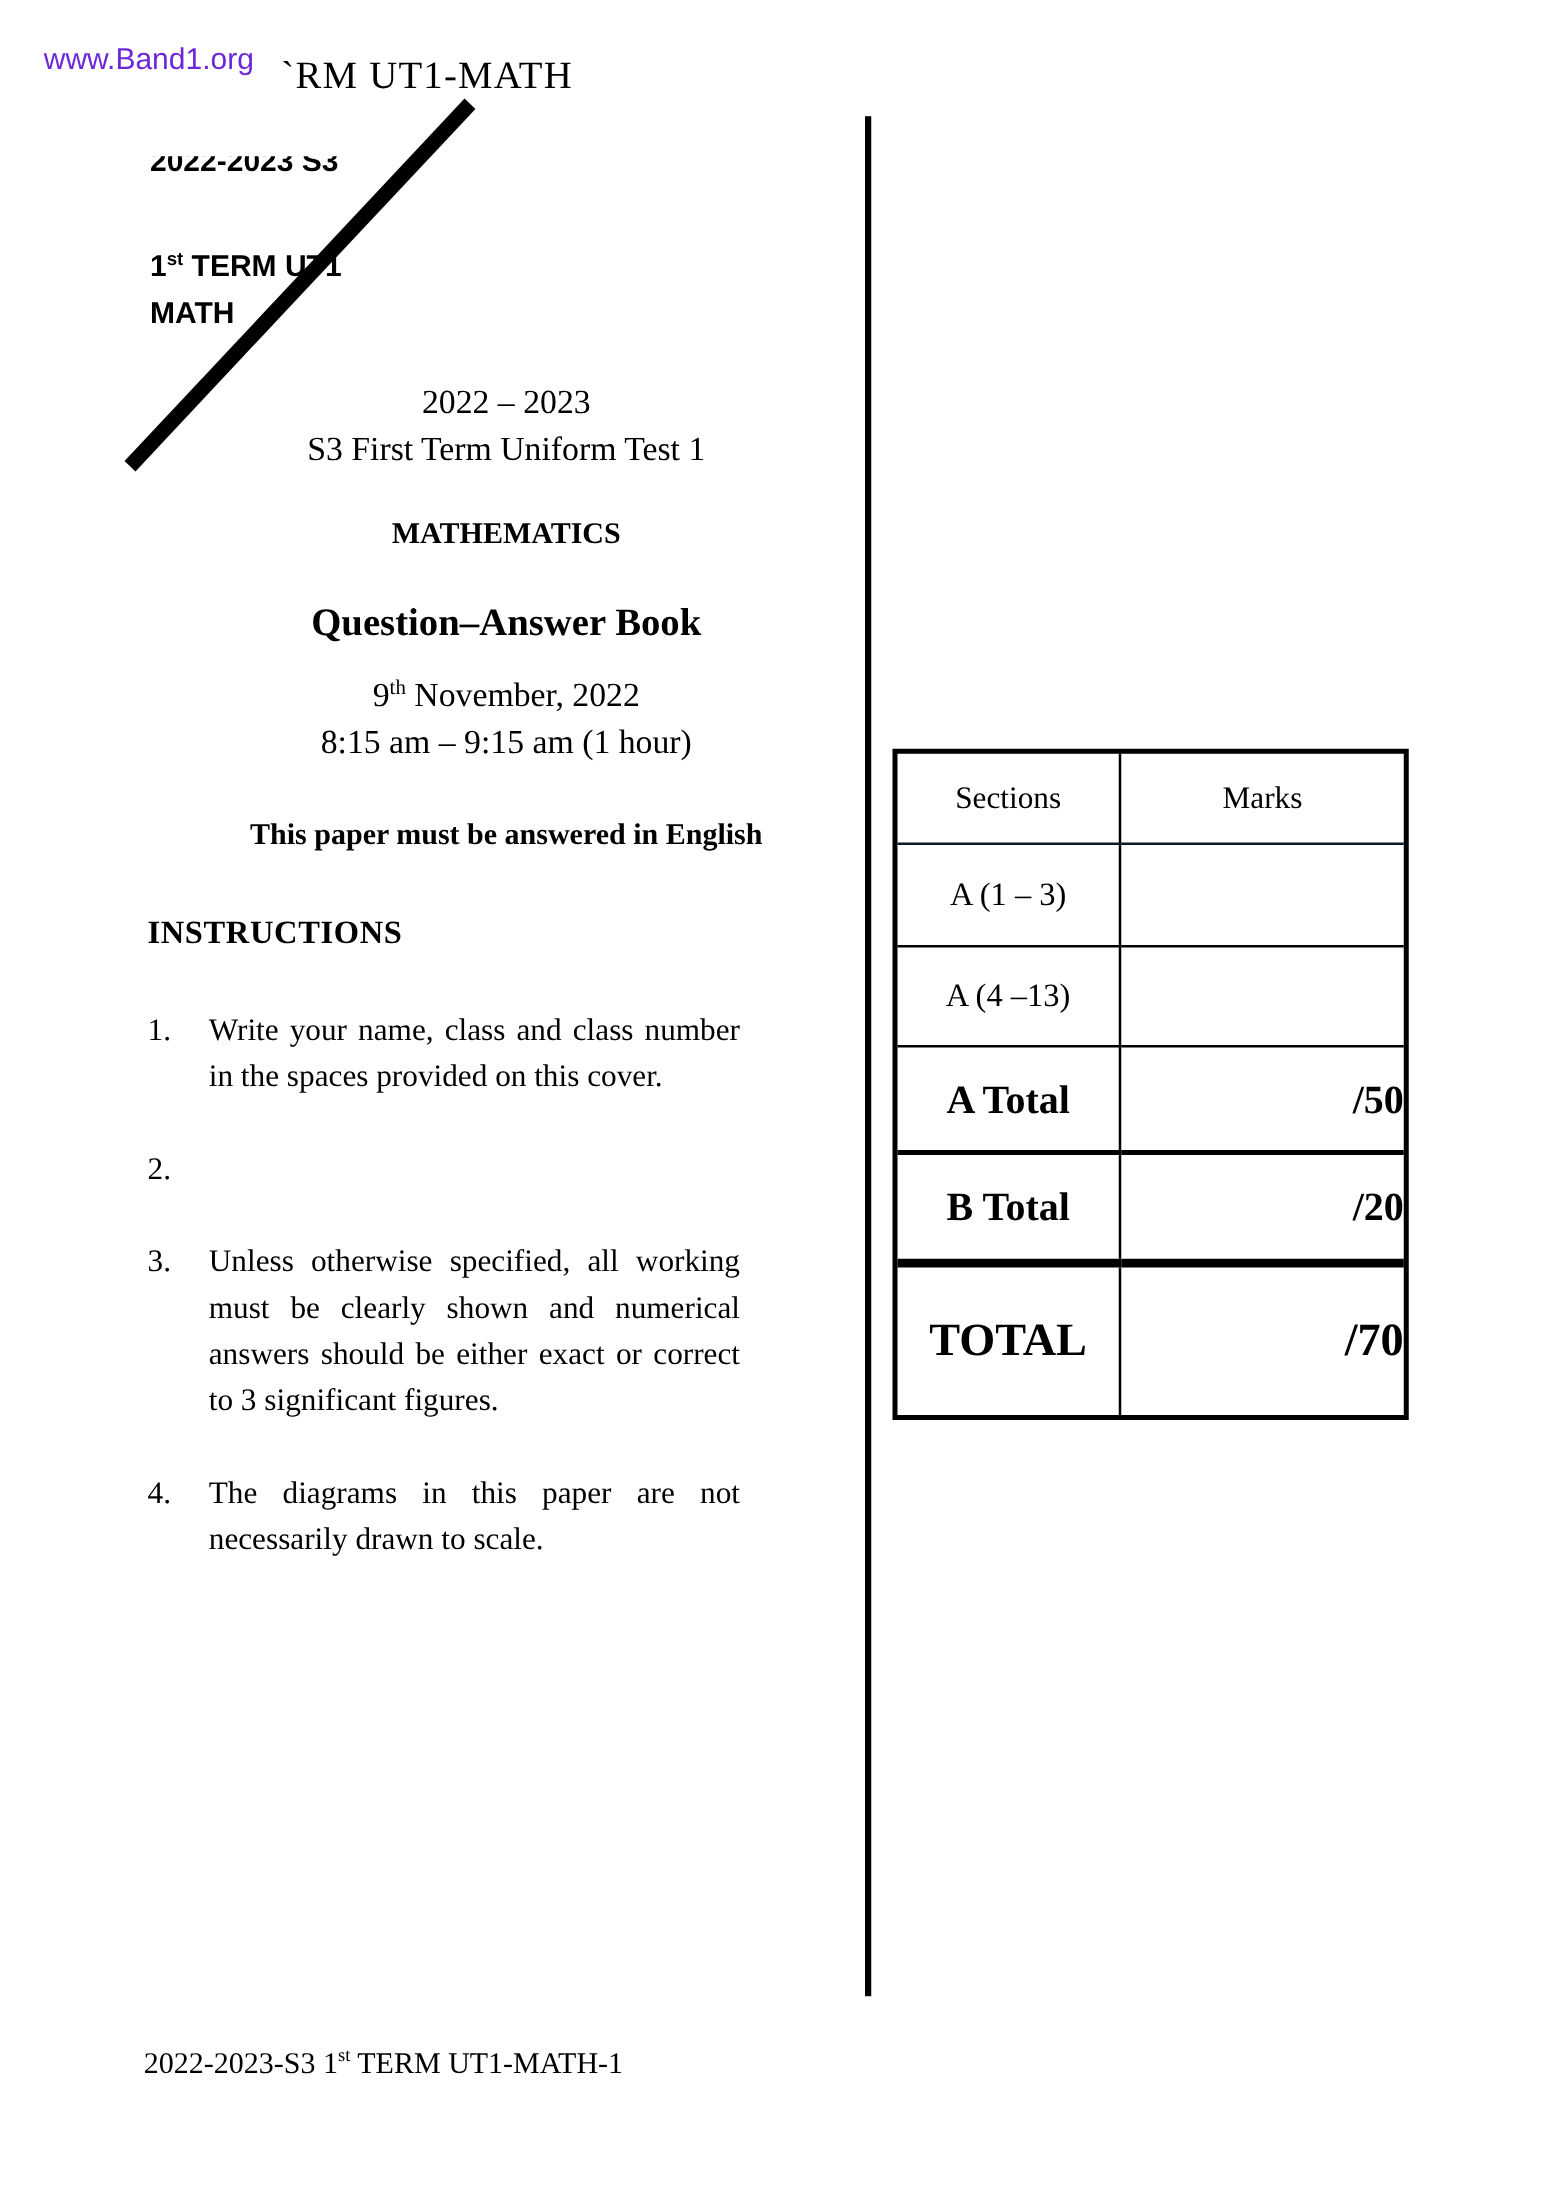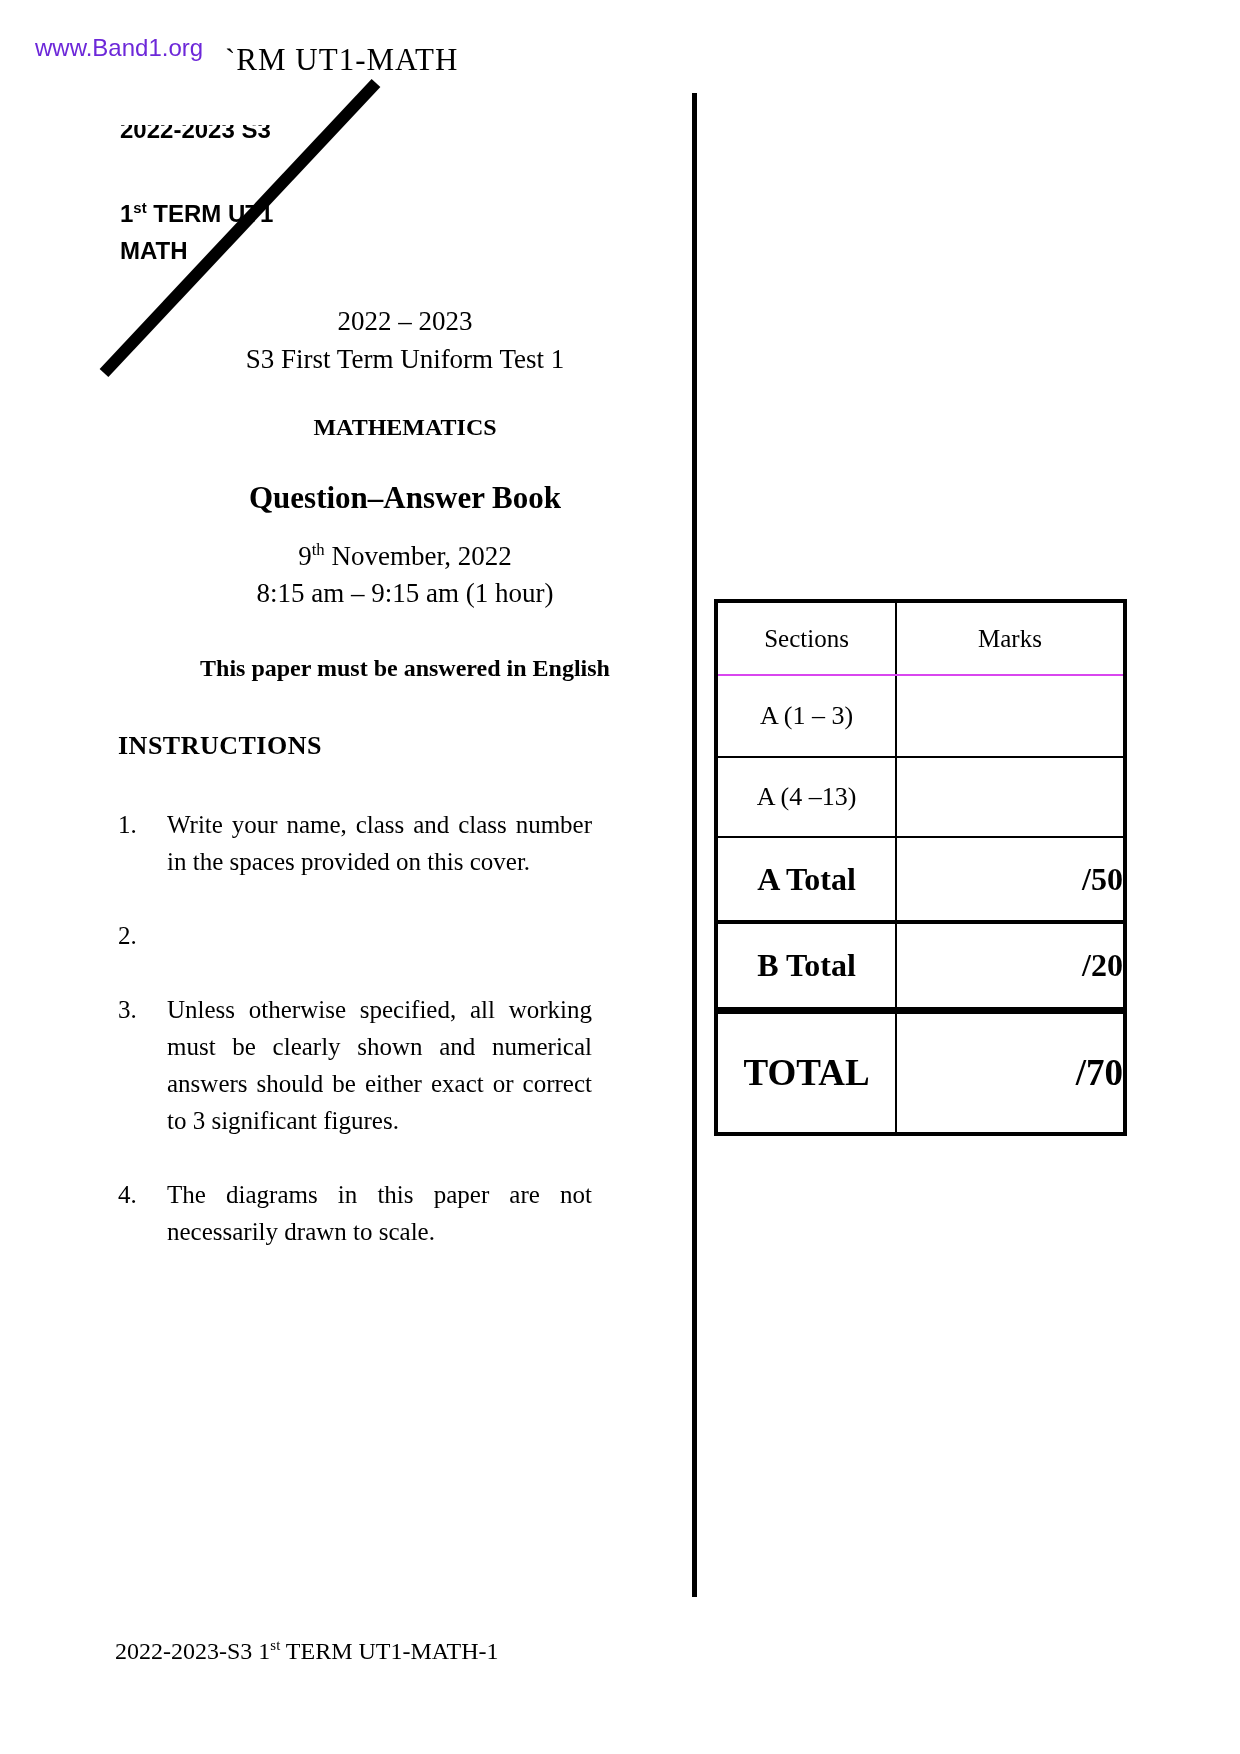--- a/index.html
+++ b/index.html
@@ -125,21 +125,21 @@
     width: 100%; height: 100%;
     table-layout: fixed;
   }
   table.marks td {
     font-family: "Liberation Serif", serif;
     vertical-align: middle;
     padding: 0;
   }
   td.c-sec { width: 177px; border-right: 2px solid #000; text-align: center; }
   td.c-mark { text-align: right; padding-right: 12px; }
-  tr.hdr td { border-bottom: 2px solid #d946ef; height: 70px; font-size: 25px; text-align: center; }
+  tr.hdr td { border-bottom: 2px solid #0f172a; height: 70px; font-size: 25px; text-align: center; }
   tr.hdr td.c-mark { text-align: center; padding-right: 0; }
   tr.ra td { border-bottom: 2px solid #000; height: 78px; font-size: 26px; }
   tr.rb td { border-bottom: 2px solid #000; height: 77px; font-size: 26px; }
   tr.rtotA td { border-bottom: 4px solid #000; height: 80px; font-size: 32px; font-weight: bold; }
   tr.rtotB td { border-bottom: 7px solid #000; height: 81px; font-size: 32px; font-weight: bold; }
   tr.rtot td { height: 116px; font-size: 37px; font-weight: bold; }
 
   
   .footer-code {
     left: 115px; top: 1638px;

